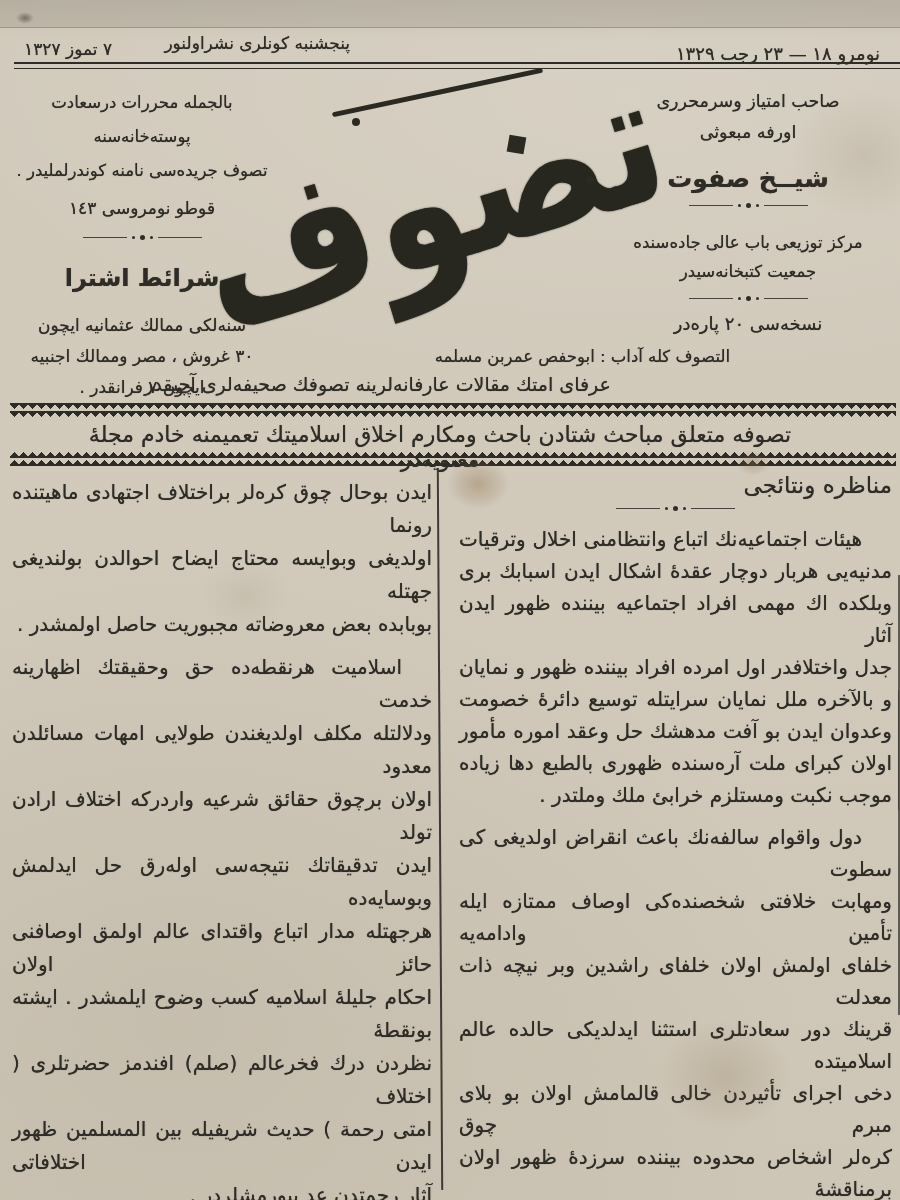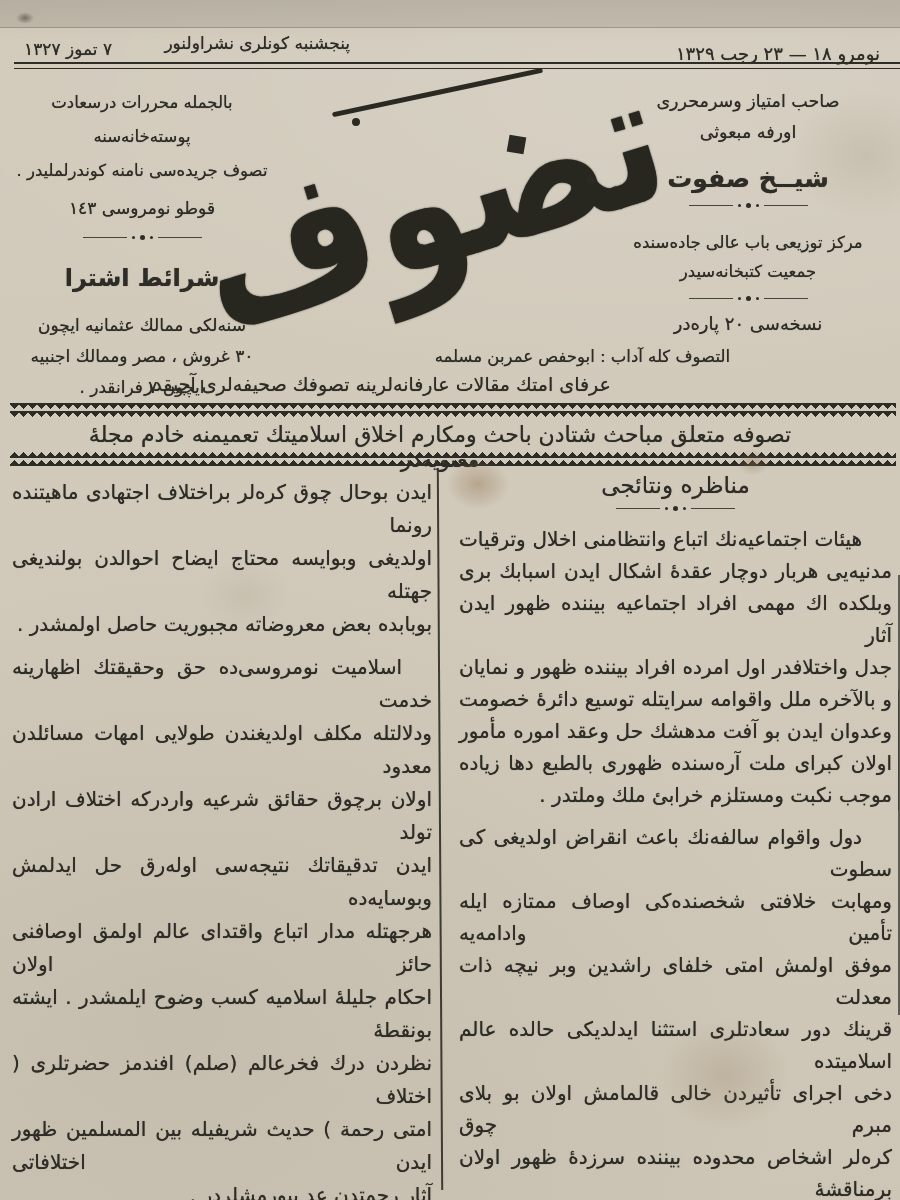--- a/index.html
+++ b/index.html
@@ -81,21 +81,21 @@
 
   .motto{position:absolute;top:422px;left:50px;right:70px;text-align:center;font-size:22px;}
 
   
   .vrule{position:absolute;left:439px;top:468px;height:722px;width:1.6px;background:var(--ink);transform:rotate(-0.35deg);opacity:.9;}
   .col{position:absolute;top:470px;font-size:20px;}
   .col-right{right:8px;width:433px;}
   .col-left{left:12px;width:420px;padding-top:6px;}
   .col-right .tline{line-height:32px;}
   .col-left  .tline{line-height:33px;}
-  .art-title{text-align:center;font-size:23px;margin-top:2px;letter-spacing:1px;}
+  .art-title{font-size:23px;margin-top:2px;letter-spacing:1px;}
   .col .orn{margin-top:8px;margin-bottom:12px;}
   .para{margin-bottom:10px;}
   .tline{
     text-align:justify;text-align-last:justify;
     text-shadow:0 0 0.7px rgba(46,44,38,0.85);
     white-space:normal;
   }
   .tline.ind{text-indent:30px;}
   .tline.plast{text-align-last:right;}
 
@@ -192,45 +192,45 @@
         <span class="dot big"></span>
         <span class="dot"></span>
         <span class="bar"></span>
     </div>
     <div>
         <div class="para">
           <div class="tline ind">هيئات اجتماعيه‌نك اتباع وانتظامنى اخلال وترقيات</div>
           <div class="tline">مدنيه‌يى هربار دوچار عقدهٔ اشكال ايدن اسبابك برى</div>
           <div class="tline">وبلكده اك مهمى افراد اجتماعيه بيننده ظهور ايدن آثار</div>
           <div class="tline">جدل واختلافدر اول امرده افراد بيننده ظهور و نمايان</div>
-          <div class="tline">و بالآخره ملل واقوامه سرايتله توسيع دائرهٔ خصومت</div>
+          <div class="tline">و بالآخره ملل نمايان سرايتله توسيع دائرهٔ خصومت</div>
           <div class="tline">وعدوان ايدن بو آفت مدهشك حل وعقد اموره مأمور</div>
           <div class="tline">اولان كبراى ملت آره‌سنده ظهورى بالطبع دها زياده</div>
           <div class="tline plast">موجب نكبت ومستلزم خرابئ ملك وملتدر .</div>
         </div>
         <div class="para">
           <div class="tline ind">دول واقوام سالفه‌نك باعث انقراض اولديغى كى سطوت</div>
           <div class="tline">ومهابت خلافتى شخصنده‌كى اوصاف ممتازه ايله تأمين وادامه‌يه</div>
-          <div class="tline">موفق اولمش امتى خلفاى راشدين وبر نيچه ذات معدلت</div>
+          <div class="tline">خلفاى اولمش اولان خلفاى راشدين وبر نيچه ذات معدلت</div>
           <div class="tline">قرينك دور سعادتلرى استثنا ايدلديكى حالده عالم اسلاميتده</div>
           <div class="tline">دخى اجراى تأثيردن خالى قالمامش اولان بو بلاى مبرم چوق</div>
           <div class="tline">كره‌لر اشخاص محدوده بيننده سرزدهٔ ظهور اولان برمناقشهٔ</div>
         </div>
       </div>
   </div>
 
   <div class="col col-left">
     <div>
         <div class="para">
           <div class="tline">ايدن بوحال چوق كره‌لر براختلاف اجتهادى ماهيتنده رونما</div>
           <div class="tline">اولديغى وبوايسه محتاج ايضاح احوالدن بولنديغى جهتله</div>
           <div class="tline plast">بوبابده بعض معروضاته مجبوريت حاصل اولمشدر .</div>
         </div>
         <div class="para">
-          <div class="tline ind">اسلاميت نومروسى‌ده حق وحقيقتك اظهارينه خدمت</div>
+          <div class="tline ind">اسلاميت هرنقطه‌ده حق وحقيقتك اظهارينه خدمت</div>
           <div class="tline">ودلالتله مكلف اولديغندن طولايى امهات مسائلدن معدود</div>
           <div class="tline">اولان برچوق حقائق شرعيه واردركه اختلاف ارادن تولد</div>
           <div class="tline">ايدن تدقيقاتك نتيجه‌سى اوله‌رق حل ايدلمش وبوسايه‌ده</div>
           <div class="tline">هرجهتله مدار اتباع واقتداى عالم اولمق اوصافنى حائز اولان</div>
           <div class="tline">احكام جليلهٔ اسلاميه كسب وضوح ايلمشدر . ايشته بونقطهٔ</div>
           <div class="tline">نظردن درك فخرعالم (صلم) افندمز حضرتلرى ( اختلاف</div>
           <div class="tline">امتى رحمة ) حديث شريفيله بين المسلمين ظهور ايدن اختلافاتى</div>
           <div class="tline plast">آثار رحمتدن عد بيورمشلردر .</div>
         </div>
       </div>

